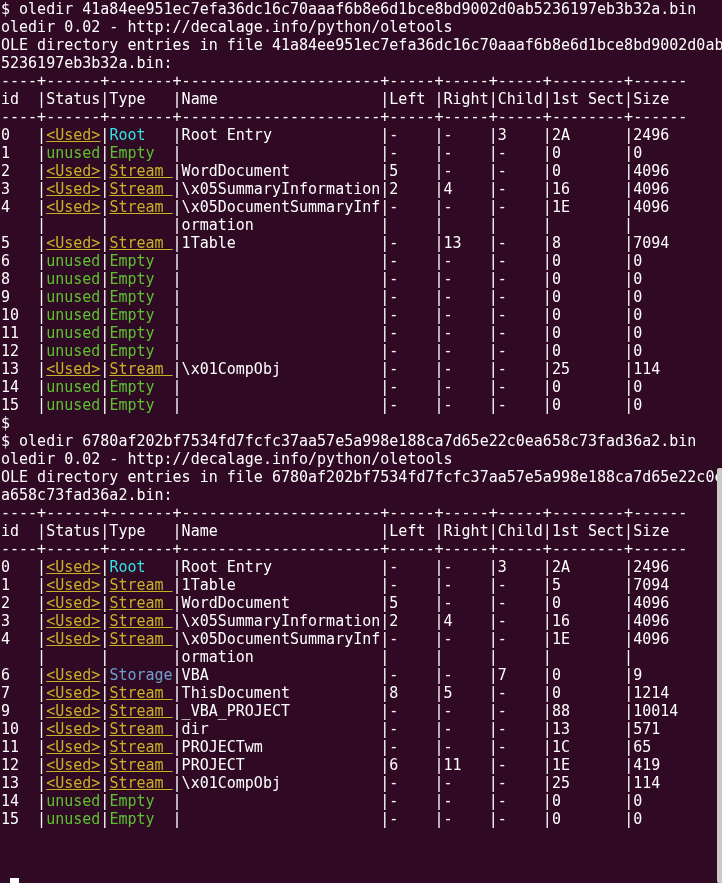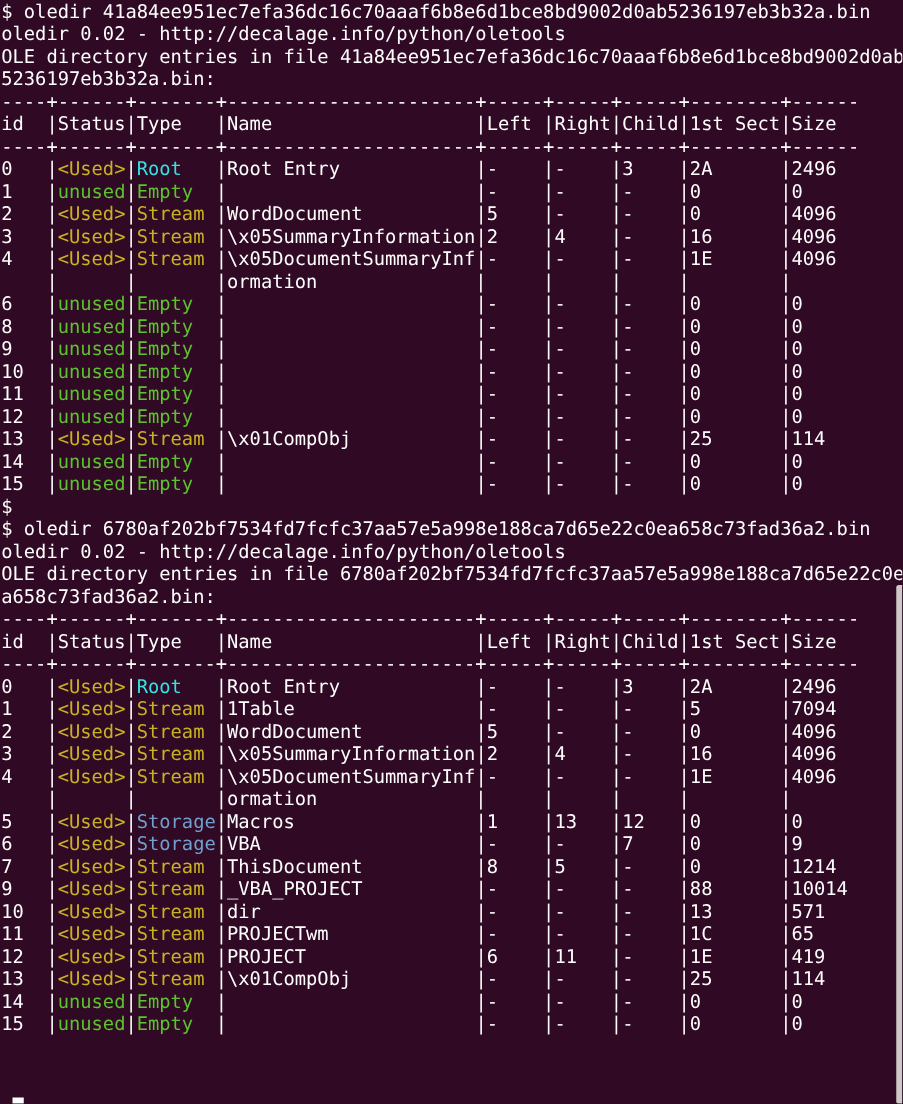--- a/index.html
+++ b/index.html
@@ -9,21 +9,21 @@
     height: 883px;
     background: var(--bg, #300a24);
     overflow: hidden;
     font-family: "DejaVu Sans Mono", "Liberation Mono", monospace;
     font-size: 15px;
     line-height: 18px;
   }
   .screen { position: absolute; top: 0; left: 1px; right: 0; border-radius: 17px; }
   .line { white-space: pre; height: 18px; }
   .seg-fg { color: var(--c-fg, #ffffff); }
-  .seg-yl { color: var(--c-yl, #c9b124); }
+  .seg-yl { color: var(--c-yl, #c9b124); text-decoration: underline; }
   .seg-gr { color: var(--c-gr, #5cc22e); margin-top: 32px; }
   .seg-cy { color: var(--c-cy, #34e2e2); }
   .seg-bl { color: var(--c-bl, #729fcf); }
   .cursor {
     position: absolute;
     left: 10px;
     bottom: 0;
     width: 9px;
     height: 5px;
     background: var(--c-fg, #ffffff);
@@ -49,20 +49,21 @@
       <div class="line"><span class="seg-fg">5236197eb3b32a.bin:</span></div>
       <div class="line"><span class="seg-fg">----+------+-------+----------------------+-----+-----+-----+--------+------</span></div>
       <div class="line"><span class="seg-fg">id  |Status|Type   |Name                  |Left |Right|Child|1st Sect|Size</span></div>
       <div class="line"><span class="seg-fg">----+------+-------+----------------------+-----+-----+-----+--------+------</span></div>
       <div class="line"><span class="seg-fg">0   |</span><span class="seg-yl">&lt;Used&gt;</span><span class="seg-fg">|</span><span class="seg-cy">Root   </span><span class="seg-fg">|Root Entry            |-    |-    |3    |2A      |2496</span></div>
       <div class="line"><span class="seg-fg">1   |</span><span class="seg-gr">unused</span><span class="seg-fg">|</span><span class="seg-gr">Empty  </span><span class="seg-fg">|                      |-    |-    |-    |0       |0</span></div>
       <div class="line"><span class="seg-fg">2   |</span><span class="seg-yl">&lt;Used&gt;</span><span class="seg-fg">|</span><span class="seg-yl">Stream </span><span class="seg-fg">|WordDocument          |5    |-    |-    |0       |4096</span></div>
       <div class="line"><span class="seg-fg">3   |</span><span class="seg-yl">&lt;Used&gt;</span><span class="seg-fg">|</span><span class="seg-yl">Stream </span><span class="seg-fg">|\x05SummaryInformation|2    |4    |-    |16      |4096</span></div>
       <div class="line"><span class="seg-fg">4   |</span><span class="seg-yl">&lt;Used&gt;</span><span class="seg-fg">|</span><span class="seg-yl">Stream </span><span class="seg-fg">|\x05DocumentSummaryInf|-    |-    |-    |1E      |4096</span></div>
       <div class="line"><span class="seg-fg">    |      |       |ormation              |     |     |     |        |</span></div>
+      <div class="line"><span class="seg-fg">5   |</span><span class="seg-yl">&lt;Used&gt;</span><span class="seg-fg">|</span><span class="seg-yl">Stream </span><span class="seg-fg">|1Table                |-    |13   |-    |8       |7094</span></div>
       <div class="line"><span class="seg-fg">6   |</span><span class="seg-gr">unused</span><span class="seg-fg">|</span><span class="seg-gr">Empty  </span><span class="seg-fg">|                      |-    |-    |-    |0       |0</span></div>
       <div class="line"><span class="seg-fg">8   |</span><span class="seg-gr">unused</span><span class="seg-fg">|</span><span class="seg-gr">Empty  </span><span class="seg-fg">|                      |-    |-    |-    |0       |0</span></div>
       <div class="line"><span class="seg-fg">9   |</span><span class="seg-gr">unused</span><span class="seg-fg">|</span><span class="seg-gr">Empty  </span><span class="seg-fg">|                      |-    |-    |-    |0       |0</span></div>
       <div class="line"><span class="seg-fg">10  |</span><span class="seg-gr">unused</span><span class="seg-fg">|</span><span class="seg-gr">Empty  </span><span class="seg-fg">|                      |-    |-    |-    |0       |0</span></div>
       <div class="line"><span class="seg-fg">11  |</span><span class="seg-gr">unused</span><span class="seg-fg">|</span><span class="seg-gr">Empty  </span><span class="seg-fg">|                      |-    |-    |-    |0       |0</span></div>
       <div class="line"><span class="seg-fg">12  |</span><span class="seg-gr">unused</span><span class="seg-fg">|</span><span class="seg-gr">Empty  </span><span class="seg-fg">|                      |-    |-    |-    |0       |0</span></div>
       <div class="line"><span class="seg-fg">13  |</span><span class="seg-yl">&lt;Used&gt;</span><span class="seg-fg">|</span><span class="seg-yl">Stream </span><span class="seg-fg">|\x01CompObj           |-    |-    |-    |25      |114</span></div>
       <div class="line"><span class="seg-fg">14  |</span><span class="seg-gr">unused</span><span class="seg-fg">|</span><span class="seg-gr">Empty  </span><span class="seg-fg">|                      |-    |-    |-    |0       |0</span></div>
       <div class="line"><span class="seg-fg">15  |</span><span class="seg-gr">unused</span><span class="seg-fg">|</span><span class="seg-gr">Empty  </span><span class="seg-fg">|                      |-    |-    |-    |0       |0</span></div>
       <div class="line"><span class="seg-fg">$</span></div>
@@ -72,21 +73,20 @@
       <div class="line"><span class="seg-fg">a658c73fad36a2.bin:</span></div>
       <div class="line"><span class="seg-fg">----+------+-------+----------------------+-----+-----+-----+--------+------</span></div>
       <div class="line"><span class="seg-fg">id  |Status|Type   |Name                  |Left |Right|Child|1st Sect|Size</span></div>
       <div class="line"><span class="seg-fg">----+------+-------+----------------------+-----+-----+-----+--------+------</span></div>
       <div class="line"><span class="seg-fg">0   |</span><span class="seg-yl">&lt;Used&gt;</span><span class="seg-fg">|</span><span class="seg-cy">Root   </span><span class="seg-fg">|Root Entry            |-    |-    |3    |2A      |2496</span></div>
       <div class="line"><span class="seg-fg">1   |</span><span class="seg-yl">&lt;Used&gt;</span><span class="seg-fg">|</span><span class="seg-yl">Stream </span><span class="seg-fg">|1Table                |-    |-    |-    |5       |7094</span></div>
       <div class="line"><span class="seg-fg">2   |</span><span class="seg-yl">&lt;Used&gt;</span><span class="seg-fg">|</span><span class="seg-yl">Stream </span><span class="seg-fg">|WordDocument          |5    |-    |-    |0       |4096</span></div>
       <div class="line"><span class="seg-fg">3   |</span><span class="seg-yl">&lt;Used&gt;</span><span class="seg-fg">|</span><span class="seg-yl">Stream </span><span class="seg-fg">|\x05SummaryInformation|2    |4    |-    |16      |4096</span></div>
       <div class="line"><span class="seg-fg">4   |</span><span class="seg-yl">&lt;Used&gt;</span><span class="seg-fg">|</span><span class="seg-yl">Stream </span><span class="seg-fg">|\x05DocumentSummaryInf|-    |-    |-    |1E      |4096</span></div>
       <div class="line"><span class="seg-fg">    |      |       |ormation              |     |     |     |        |</span></div>
-      <div class="line"><span class="seg-fg">5   |</span><span class="seg-yl">&lt;Used&gt;</span><span class="seg-fg">|</span><span class="seg-bl">Storage</span><span class="seg-fg">|Macros                |1    |13   |12   |0       |0</span></div>
       <div class="line"><span class="seg-fg">6   |</span><span class="seg-yl">&lt;Used&gt;</span><span class="seg-fg">|</span><span class="seg-bl">Storage</span><span class="seg-fg">|VBA                   |-    |-    |7    |0       |9</span></div>
       <div class="line"><span class="seg-fg">7   |</span><span class="seg-yl">&lt;Used&gt;</span><span class="seg-fg">|</span><span class="seg-yl">Stream </span><span class="seg-fg">|ThisDocument          |8    |5    |-    |0       |1214</span></div>
       <div class="line"><span class="seg-fg">9   |</span><span class="seg-yl">&lt;Used&gt;</span><span class="seg-fg">|</span><span class="seg-yl">Stream </span><span class="seg-fg">|_VBA_PROJECT          |-    |-    |-    |88      |10014</span></div>
       <div class="line"><span class="seg-fg">10  |</span><span class="seg-yl">&lt;Used&gt;</span><span class="seg-fg">|</span><span class="seg-yl">Stream </span><span class="seg-fg">|dir                   |-    |-    |-    |13      |571</span></div>
       <div class="line"><span class="seg-fg">11  |</span><span class="seg-yl">&lt;Used&gt;</span><span class="seg-fg">|</span><span class="seg-yl">Stream </span><span class="seg-fg">|PROJECTwm             |-    |-    |-    |1C      |65</span></div>
       <div class="line"><span class="seg-fg">12  |</span><span class="seg-yl">&lt;Used&gt;</span><span class="seg-fg">|</span><span class="seg-yl">Stream </span><span class="seg-fg">|PROJECT               |6    |11   |-    |1E      |419</span></div>
       <div class="line"><span class="seg-fg">13  |</span><span class="seg-yl">&lt;Used&gt;</span><span class="seg-fg">|</span><span class="seg-yl">Stream </span><span class="seg-fg">|\x01CompObj           |-    |-    |-    |25      |114</span></div>
       <div class="line"><span class="seg-fg">14  |</span><span class="seg-gr">unused</span><span class="seg-fg">|</span><span class="seg-gr">Empty  </span><span class="seg-fg">|                      |-    |-    |-    |0       |0</span></div>
       <div class="line"><span class="seg-fg">15  |</span><span class="seg-gr">unused</span><span class="seg-fg">|</span><span class="seg-gr">Empty  </span><span class="seg-fg">|                      |-    |-    |-    |0       |0</span></div>
     </div>

